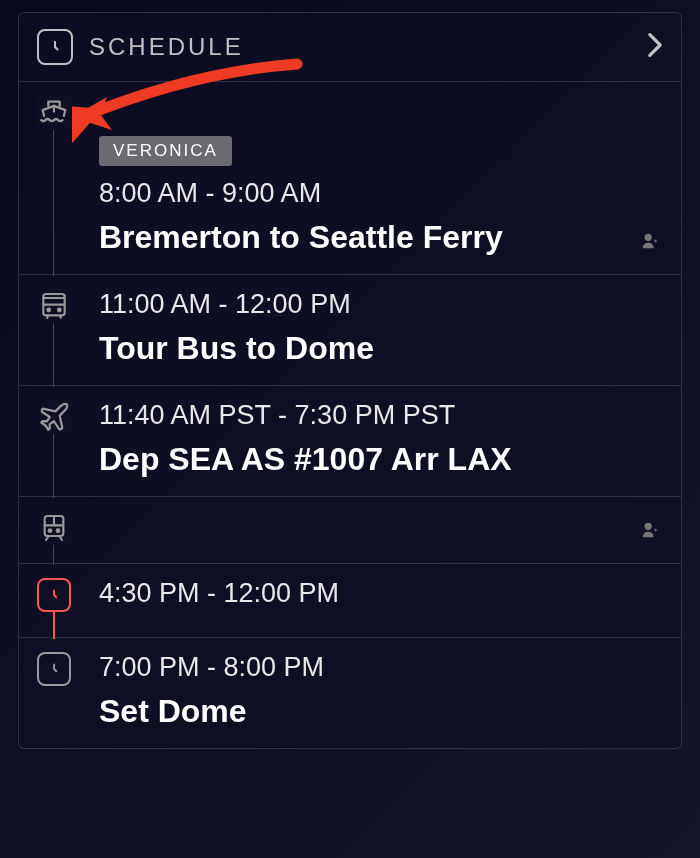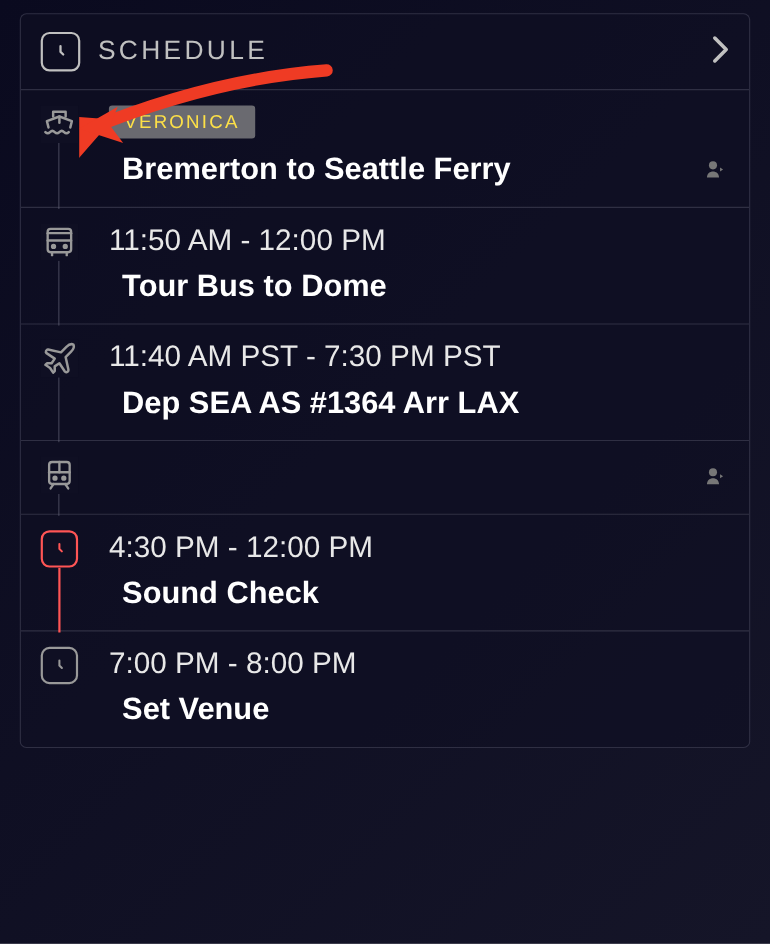--- a/index.html
+++ b/index.html
@@ -89,39 +89,39 @@
       background: #ff5555;
       width: 2px;
     }
     .item-content {
       flex: 1;
       padding-left: 18px;
     }
     .item-badge {
       display: inline-block;
       background: #6a6a70;
-      color: #fde047;
+      color: #ffffff;
       font-size: 17px;
       font-weight: 400;
       letter-spacing: 2px;
       padding: 5px 14px;
       border-radius: 3px;
       margin-bottom: 12px;
+      margin-top: 40px;
     }
     .item-time {
       color: #e8e8e8;
       font-size: 27px;
       font-weight: 300;
       margin-bottom: 10px;
     }
     .item-title {
       color: #ffffff;
-      font-size: 28px;
+      font-size: 32px;
       font-weight: 600;
-      margin-left: 12px;
     }
     .person-icon {
       position: absolute;
       right: 20px;
       bottom: 18px;
       color: #888;
     }
     .arrow-annotation {
       position: absolute;
       left: 72px;
@@ -169,20 +169,21 @@
           <path d="M3 17c1 1 2 1 3 0s2-1 3 0 2 1 3 0 2-1 3 0 2 1 3 0"></path>
           <path d="M5 14l-1-4 8-3 8 3-1 4"></path>
           <path d="M8 7V4h8v3"></path>
           <path d="M12 7v4"></path>
         </svg>
       </div>
       <div class="timeline-line"></div>
     </div>
     <div class="item-content">
       <div class="item-badge">VERONICA</div>
+      <div class="item-time">8:00 AM - 9:00 AM</div>
       <div class="item-title">Bremerton to Seattle Ferry</div>
     </div>
     <div class="person-icon">
       <svg width="22" height="22" viewBox="0 0 24 24" fill="#777">
         <circle cx="10" cy="8" r="4"></circle>
         <path d="M4 20c0-4 3-6 6-6s6 2 6 6z"></path>
         <path d="M17 10l3 2-3 2z" fill="#777"></path>
       </svg>
     </div>
   </div>
@@ -196,37 +197,37 @@
           <circle cx="8" cy="15" r="1" fill="#999"></circle>
           <circle cx="16" cy="15" r="1" fill="#999"></circle>
           <line x1="7" y1="19" x2="7" y2="21"></line>
           <line x1="17" y1="19" x2="17" y2="21"></line>
           <line x1="4" y1="6" x2="20" y2="6"></line>
         </svg>
       </div>
       <div class="timeline-line"></div>
     </div>
     <div class="item-content">
-      <div class="item-time">11:50 AM - 12:00 PM</div>
+      <div class="item-time">11:00 AM - 12:00 PM</div>
       <div class="item-title">Tour Bus to Dome</div>
     </div>
   </div>
 
   <div class="schedule-item">
     <div class="item-icon-col">
       <div class="item-icon-wrap">
         <svg width="34" height="34" viewBox="0 0 24 24" fill="none" stroke="#999" stroke-width="1.6" stroke-linecap="round" stroke-linejoin="round">
           <path d="M17.8 19.2L16 11l3.5-3.5C21 6 21.5 4 21 3c-1-.5-3 0-4.5 1.5L13 8 4.8 6.2c-.5-.1-.9.1-1.1.5l-.3.5c-.2.5-.1 1 .3 1.3L9 12l-2 3H4l-1 1 3 2 2 3 1-1v-3l3-2 3.5 5.3c.3.4.8.5 1.3.3l.5-.2c.4-.3.6-.7.5-1.2z"></path>
         </svg>
       </div>
       <div class="timeline-line"></div>
     </div>
     <div class="item-content">
       <div class="item-time">11:40 AM PST - 7:30 PM PST</div>
-      <div class="item-title">Dep SEA AS #1364 Arr LAX</div>
+      <div class="item-title">Dep SEA AS #1007 Arr LAX</div>
     </div>
   </div>
 
   <div class="schedule-item">
     <div class="item-icon-col">
       <div class="item-icon-wrap">
         <svg width="32" height="32" viewBox="0 0 24 24" fill="none" stroke="#999" stroke-width="1.6" stroke-linecap="round" stroke-linejoin="round">
           <rect x="5" y="3" width="14" height="15" rx="2"></rect>
           <line x1="5" y1="10" x2="19" y2="10"></line>
           <line x1="12" y1="3" x2="12" y2="10"></line>
@@ -253,37 +254,36 @@
         <div class="clock-box red">
           <svg width="18" height="18" viewBox="0 0 24 24" fill="none" stroke="#ff5555" stroke-width="2.5" stroke-linecap="round">
             <path d="M12 6v6l3 3"></path>
           </svg>
         </div>
       </div>
       <div class="timeline-line red"></div>
     </div>
     <div class="item-content">
       <div class="item-time">4:30 PM - 12:00 PM</div>
-      <div class="item-title">Sound Check</div>
     </div>
   </div>
 
   <div class="schedule-item">
     <div class="item-icon-col">
       <div class="item-icon-wrap">
         <div class="clock-box">
           <svg width="18" height="18" viewBox="0 0 24 24" fill="none" stroke="#999" stroke-width="2.5" stroke-linecap="round">
             <path d="M12 6v6l3 3"></path>
           </svg>
         </div>
       </div>
     </div>
     <div class="item-content">
       <div class="item-time">7:00 PM - 8:00 PM</div>
-      <div class="item-title">Set Venue</div>
+      <div class="item-title">Set Dome</div>
     </div>
   </div>
 
 </div>
 
 <svg class="arrow-annotation" width="240" height="110" viewBox="0 0 240 110">
   <defs>
     <marker id="arrhead" markerWidth="10" markerHeight="10" refX="2" refY="5" orient="auto">
       <polygon points="10 0, 0 5, 10 10, 7 5" fill="#ef3b24"></polygon>
     </marker>

